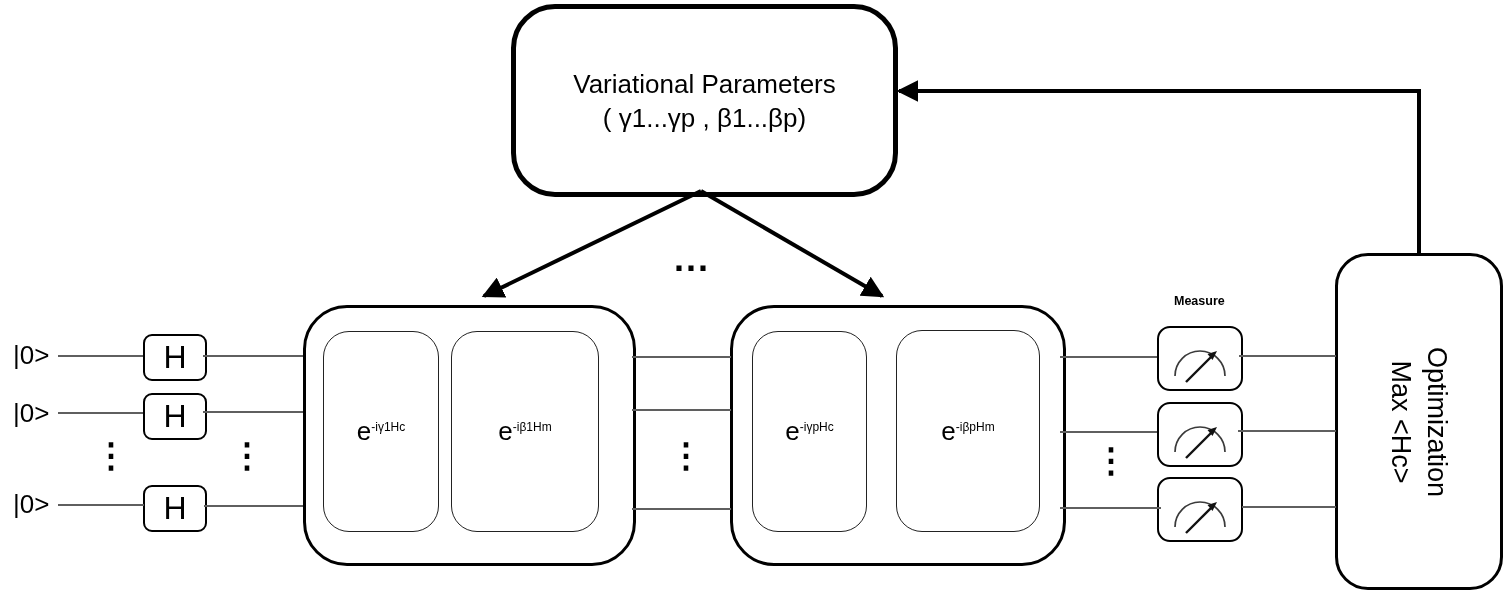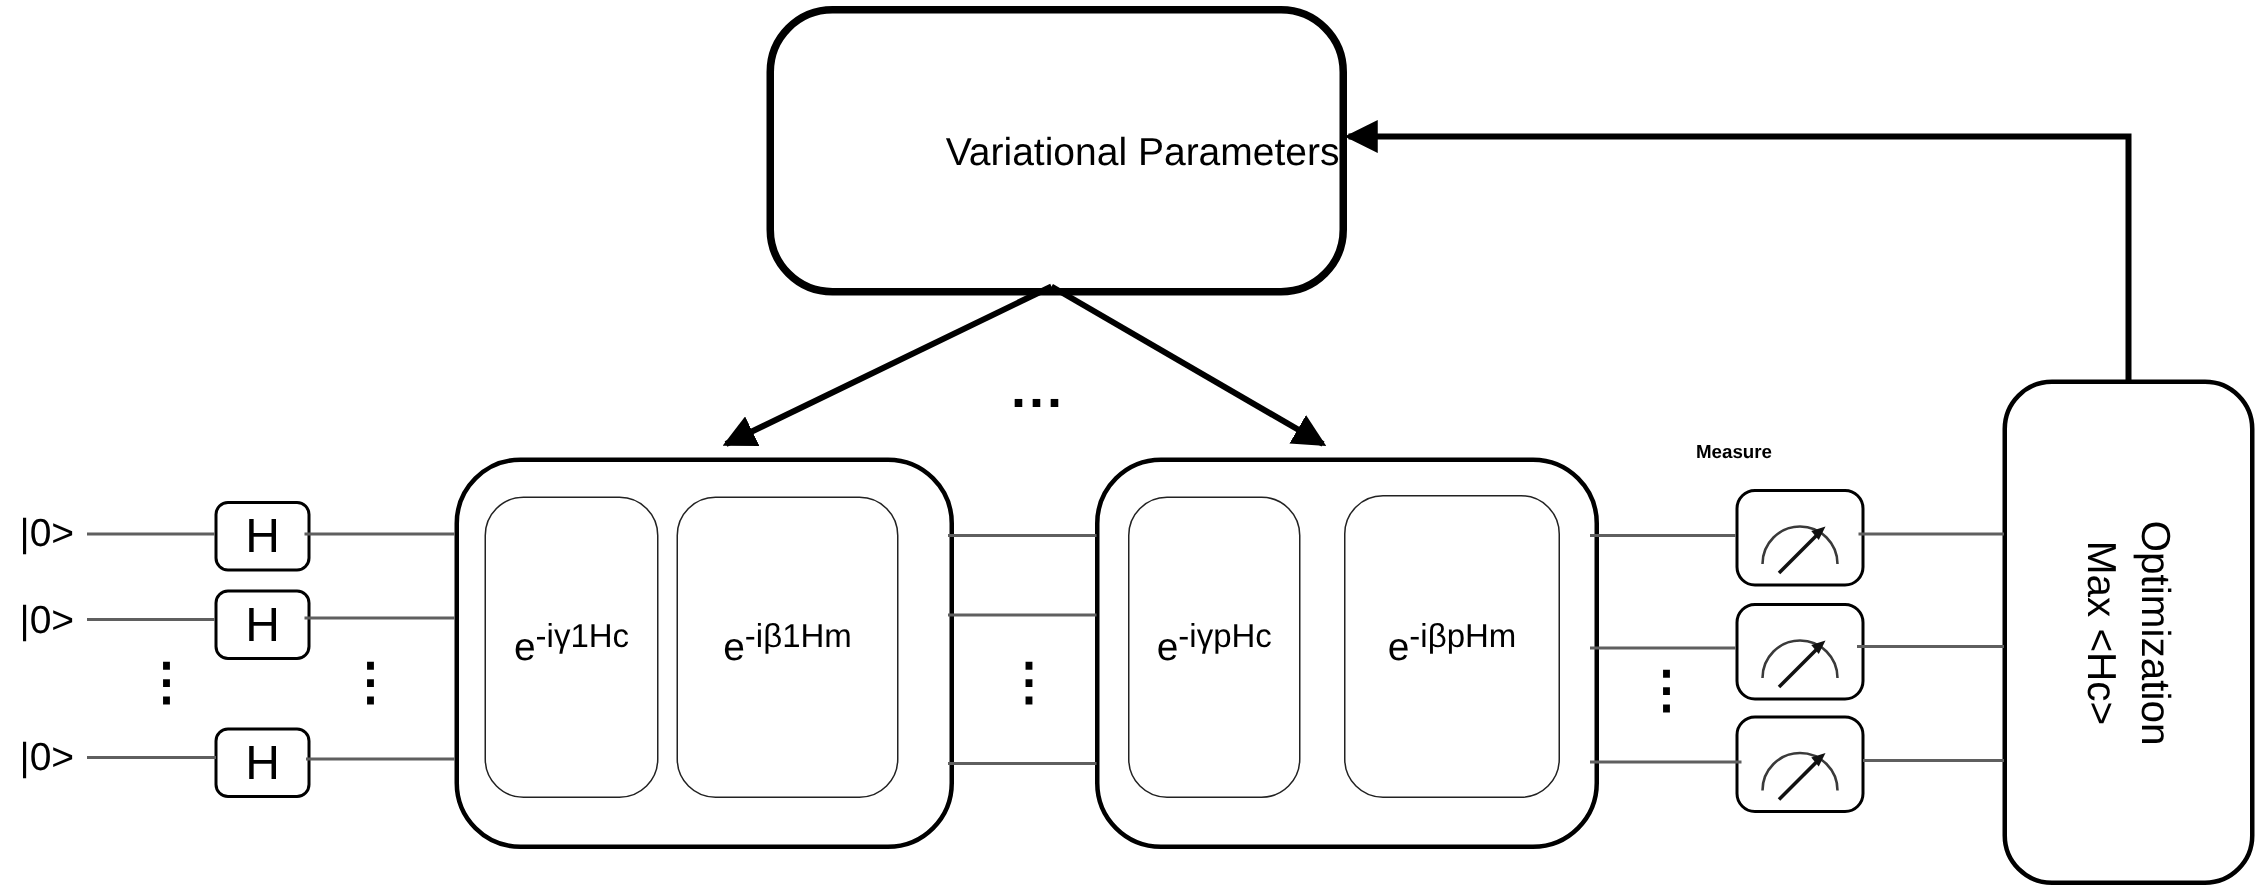--- a/index.html
+++ b/index.html
@@ -5,51 +5,51 @@
   html,body{margin:0;padding:0;background:#fff;}
   #stage{
     position:relative;width:1504px;height:591px;background:#fff;
     font-family:"Liberation Sans", sans-serif;color:#000;overflow:hidden;
   }
   .abs{position:absolute;}
   
   .varparams{
     left:511px;top:4px;width:377px;height:183px;
     border:5px solid #000;border-radius:44px;background:#fff;
-    display:flex;flex-direction:column;align-items:flex-end;justify-content:center;
+    display:flex;flex-direction:column;align-items:center;justify-content:center;
     z-index:2;
   }
   .varparams .l1{font-size:26px;line-height:34px;}
   .varparams .l2{font-size:26px;line-height:34px;}
   .qubit{
     width:44px;text-align:left;font-size:26px;line-height:30px;z-index:2;left:13px;
   }
   .hgate{
     left:143px;width:60px;height:43px;border:2px solid #000;border-radius:9px;
     background:#fff;display:flex;align-items:center;justify-content:center;
     font-size:32px;z-index:2;
   }
   .bigbox{
     top:305px;height:255px;border:3px solid #000;border-radius:44px;background:#fff;z-index:2;
   }
   .innerbox{
     border:1.6px solid #222;border-radius:26px;background:#fff;z-index:3;
     display:flex;align-items:center;justify-content:center;
   }
   .gate-text{font-size:26px;white-space:nowrap;}
-  .gate-text .sup{font-size:22px;position:relative;top:-9px;}
+  .gate-text .sup{font-size:12px;position:relative;top:-9px;}
   .dots-v{
     width:28px;text-align:center;font-size:34px;font-weight:700;line-height:28px;z-index:2;
   }
   .dots-h{
     left:660px;top:237px;width:64px;text-align:center;font-size:36px;font-weight:700;
     line-height:44px;z-index:2;letter-spacing:2px;
   }
   .measure-label{
-    left:1108px;top:294px;width:96px;text-align:center;
+    left:1174px;top:294px;width:96px;
     font-size:12.5px;font-weight:700;z-index:2;
   }
   .mbox{
     left:1157px;width:82px;height:61px;border:2.5px solid #000;border-radius:13px;
     background:#fff;z-index:2;display:flex;align-items:center;justify-content:center;
   }
   .optbox{
     left:1335px;top:253px;width:162px;height:331px;
     border:3.5px solid #000;border-radius:33px;background:#fff;z-index:2;
     display:flex;align-items:center;justify-content:center;
@@ -92,20 +92,21 @@
     </g>
 
     <path d="M 1419 254 L 1419 91 L 899 91" fill="none" stroke="#000" stroke-width="4" marker-end="url(#ah)"></path>
 
     <path d="M 701 191 L 484 296" fill="none" stroke="#000" stroke-width="4" marker-end="url(#ah)"></path>
     <path d="M 701 191 L 882 296" fill="none" stroke="#000" stroke-width="4" marker-end="url(#ah)"></path>
   </svg>
 
   <div class="abs varparams">
     <div class="l1">Variational Parameters</div>
+    <div class="l2">( γ1...γp , β1...βp)</div>
   </div>
 
   <div class="abs dots-h">...</div>
 
   <div class="abs qubit" style="top:340px;">|0&gt;</div>
   <div class="abs qubit" style="top:398px;">|0&gt;</div>
   <div class="abs qubit" style="top:489px;">|0&gt;</div>
 
   <div class="abs hgate" style="top:334px;">
     <span>H</span>

